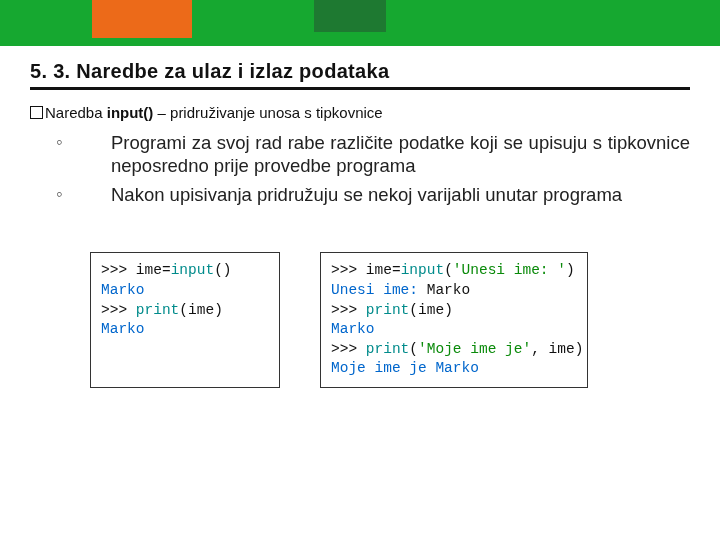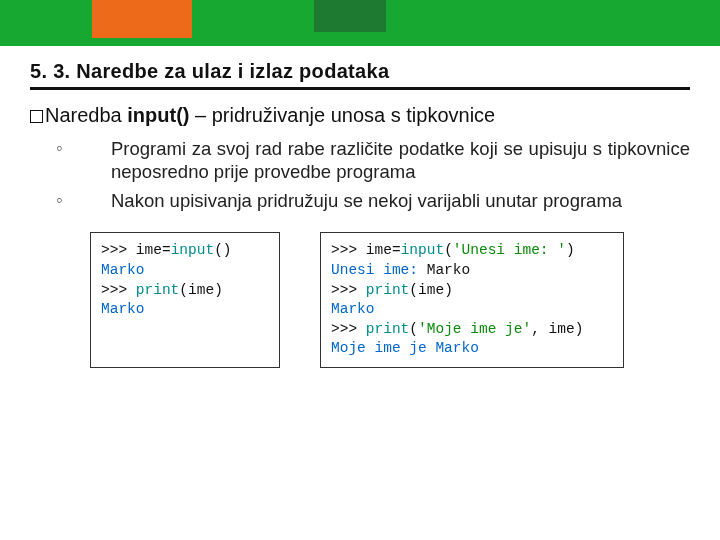--- a/index.html
+++ b/index.html
@@ -2,31 +2,31 @@
 <html><head>
 <meta charset="utf-8">
 <style>
   * { box-sizing: border-box; margin: 0; padding: 0; }
   html, body { width: 720px; height: 540px; font-family: "Segoe UI", Arial, sans-serif; background: #fff; }
   .topbar { width: 100%; height: 46px; background: #16a830; position: relative; }
   .sq-orange { position: absolute; left: 92px; top: 0; width: 100px; height: 38px; background: #ec6a19; }
   .sq-green-dark { position: absolute; left: 314px; top: 0; width: 72px; height: 32px; background: #1e7931; }
   .content { padding: 14px 30px 0 30px; }
   h1 { font-size: 20px; font-weight: 700; color: #111; border-bottom: 3px solid #111; padding-bottom: 4px; margin-bottom: 14px; letter-spacing: 0.3px; }
-  .lead { font-size: 20px; color: #111; margin-bottom: 10px; }
+  .lead { font-size: 15px; color: #111; margin-bottom: 10px; }
   .lead .square { display: inline-block; width: 13px; height: 13px; border: 1.5px solid #111; margin-right: 2px; transform: translateY(1px); }
   .lead .bold { font-weight: 700; }
   .bullets { margin-left: 26px; font-size: 18.5px; color: #222; }
   .bullets .item { display: flex; margin-bottom: 6px; }
   .bullets .c1 { flex: 0 0 16px; color: #555; }
   .bullets .c2 { flex: 1; text-align: justify; line-height: 1.25; margin-left: 39px; }
   .boxes { display: flex; gap: 40px; margin-top: 20px; margin-left: 60px; }
-  .codebox { border: 1px solid #333; padding: 8px 10px; font-family: Consolas, "Courier New", monospace; font-size: 14.5px; line-height: 1.35; white-space: pre; color: #111; }
+  .codebox { border: 1px solid #333; padding: 8px 10px; font-family: Consolas, "Courier New", monospace; font-size: 14.5px; line-height: 1.35; white-space: pre; color: #111; margin-top: 26px; }
   .codebox.b1 { width: 190px; }
-  .codebox.b2 { width: 304px; }
+  .codebox.b2 { width: 268px; }
   .blue { color: #0066cc; }
   .teal { color: #008b8b; }
   .green { color: #0a8a0a; }
   .black { color: #111; }
 </style>
 </head>
 <body>
 
 <div class="topbar">
   <div class="sq-orange"></div>

